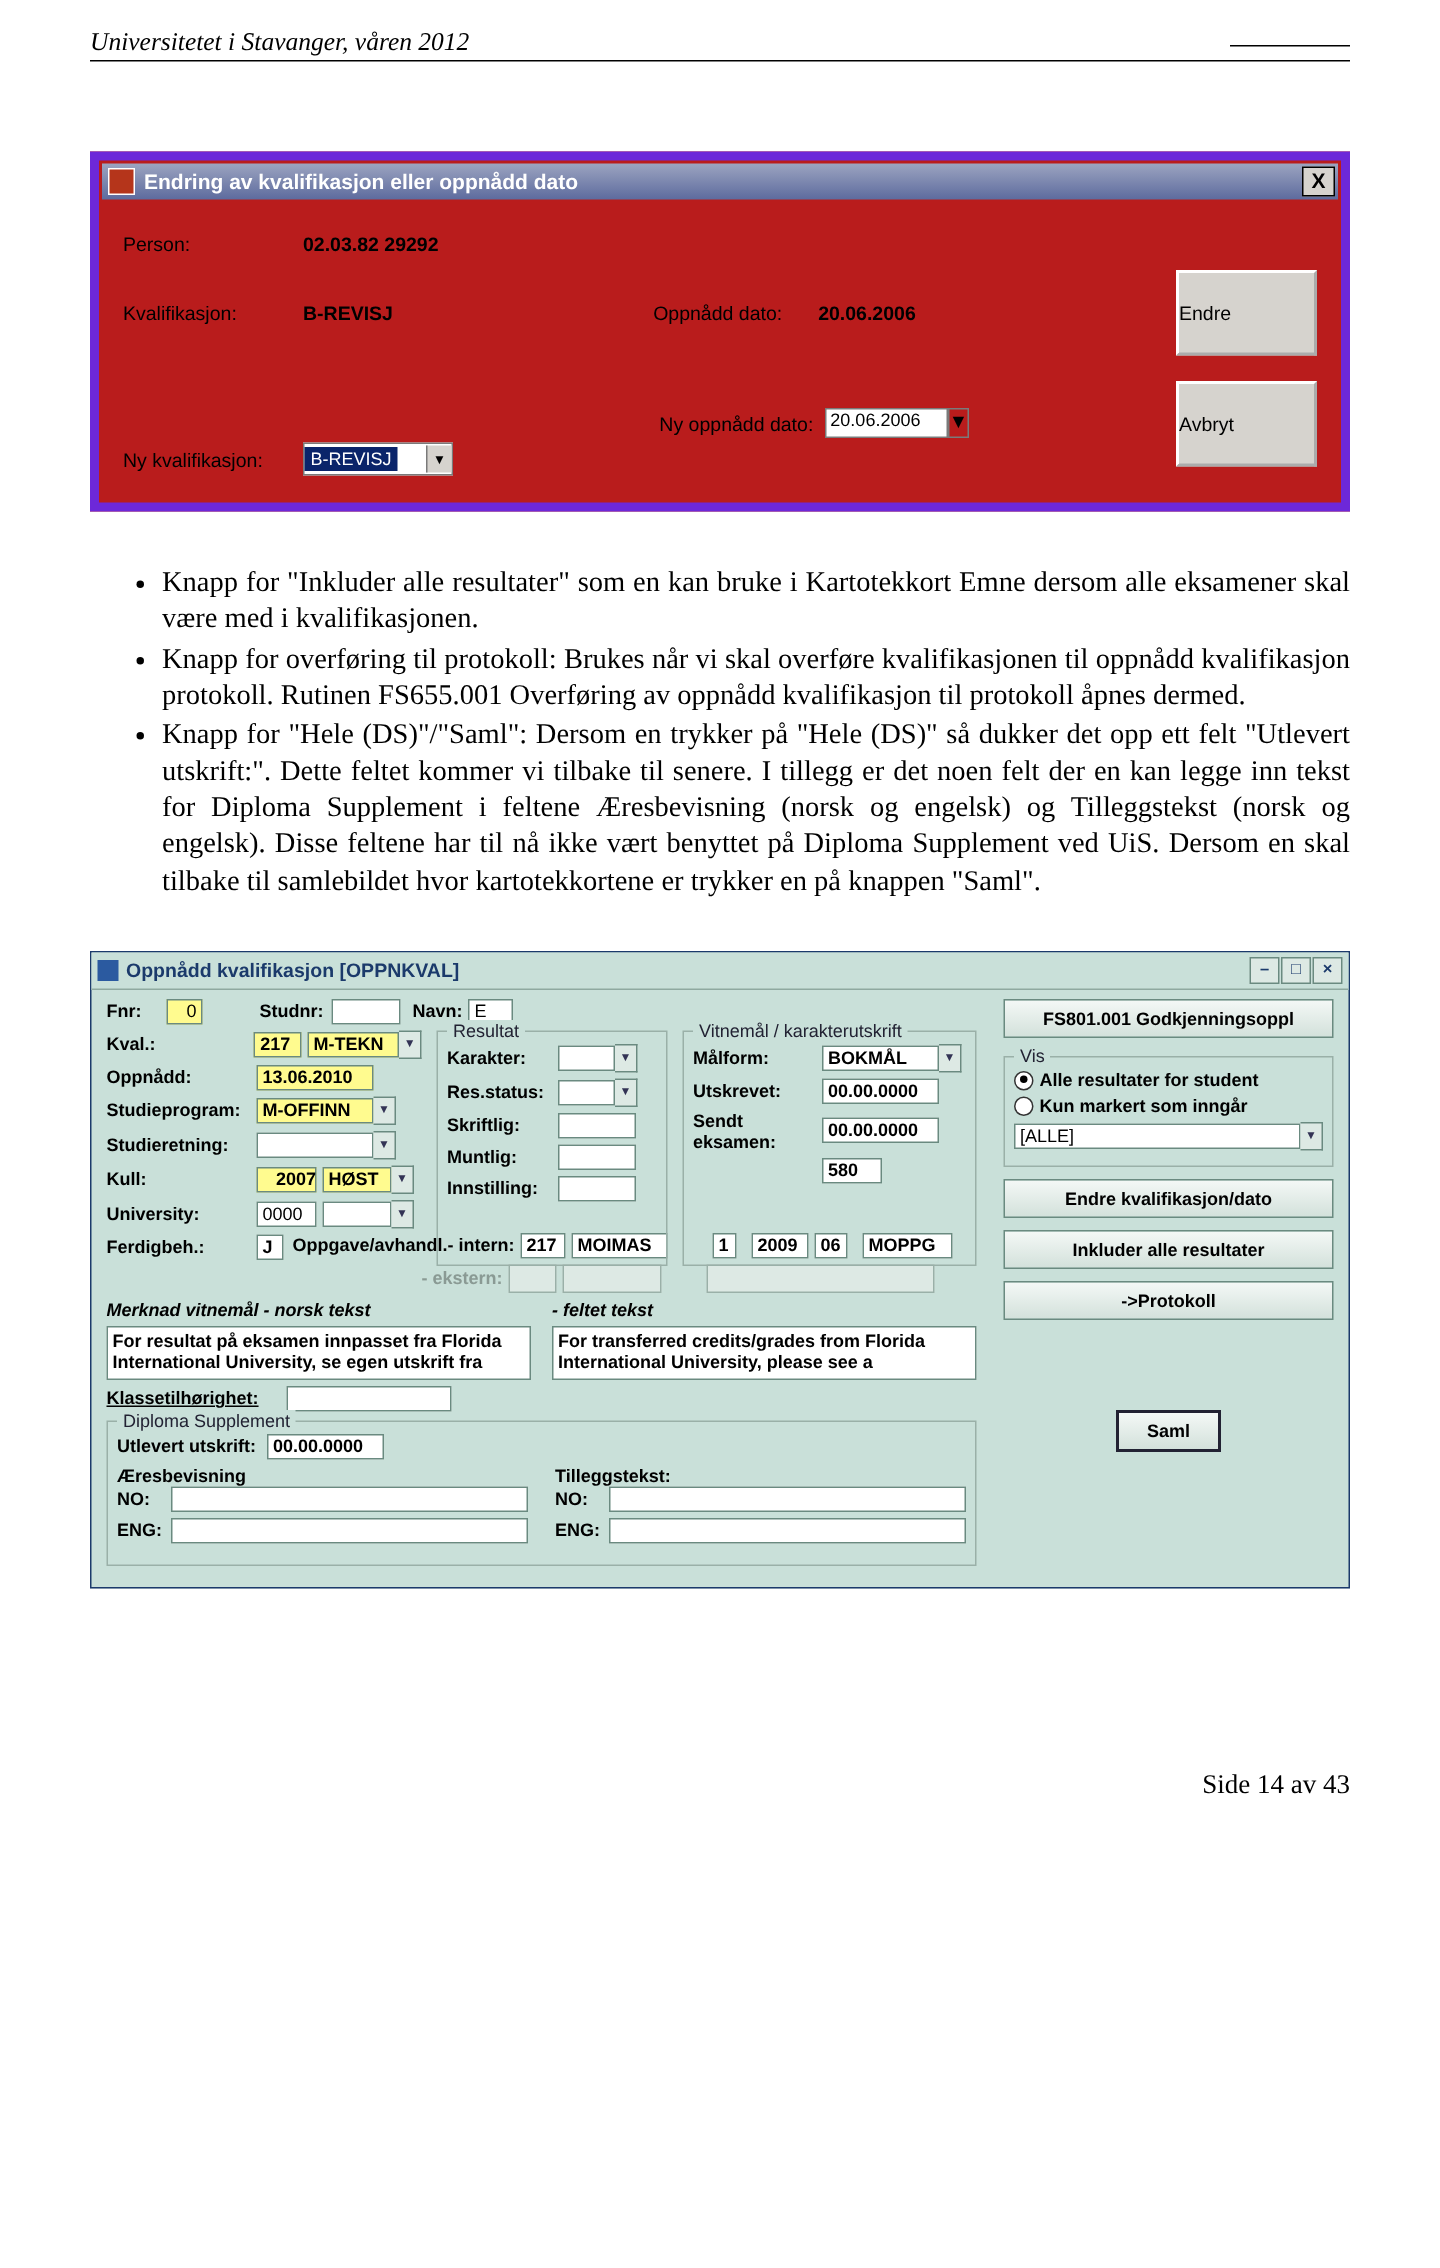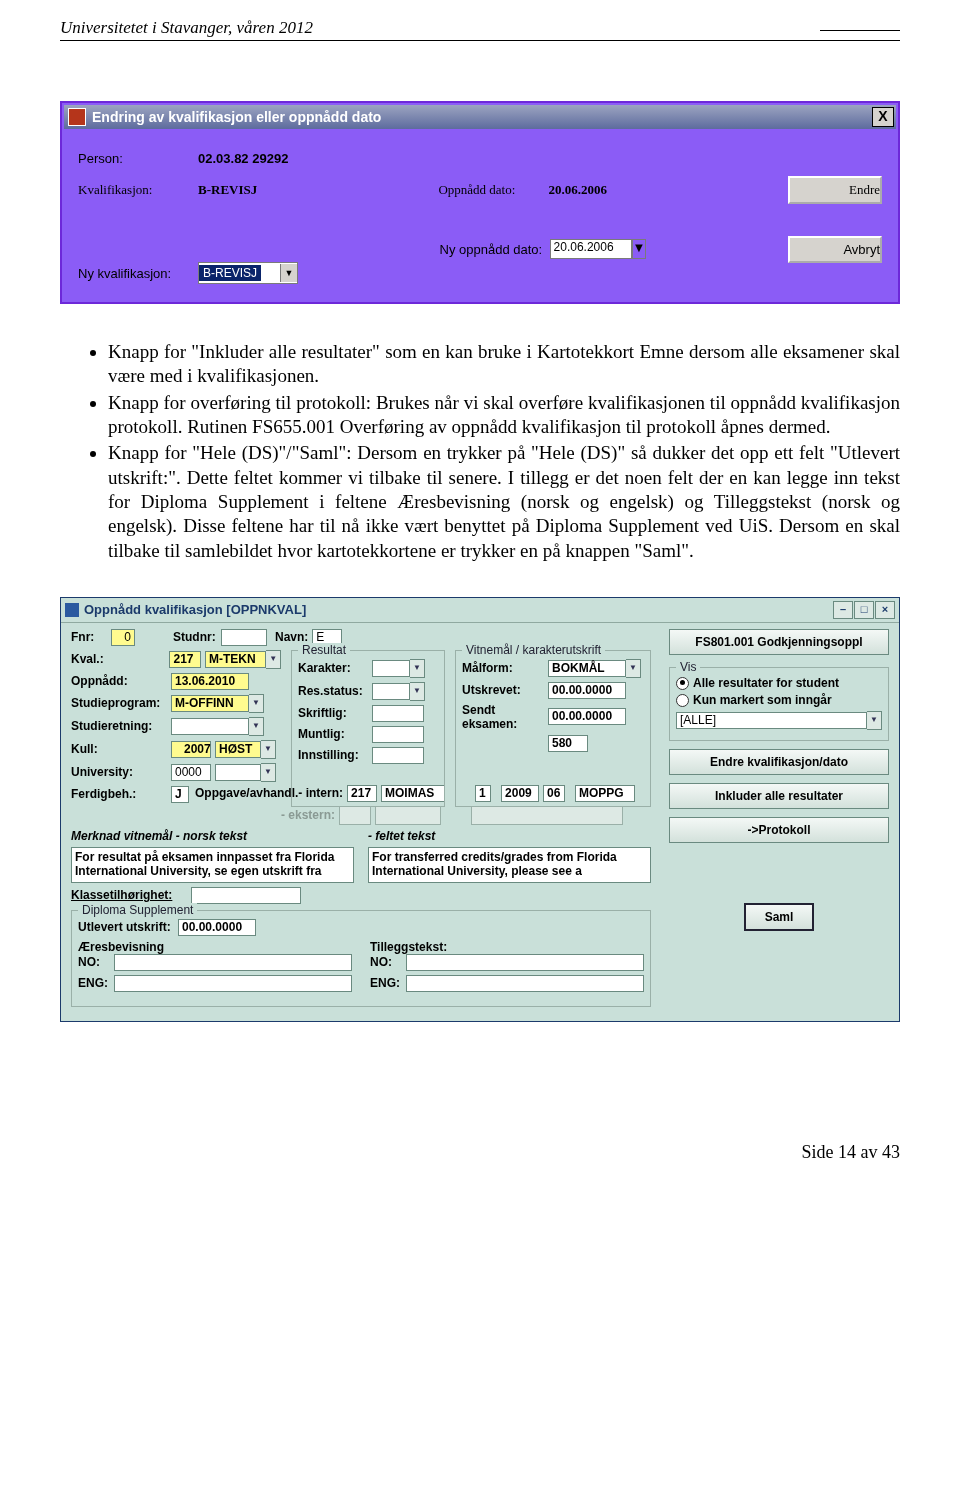--- a/index.html
+++ b/index.html
@@ -1,29 +1,29 @@
 <!DOCTYPE html>
 <html><head>
 <meta charset="utf-8">
 <style>
   body { margin:0; font-family:"Times New Roman",serif; background:#fff; color:#000; }
   .page { width:960px; margin:0 auto; padding:0 60px 40px 60px; box-sizing:border-box; }
   .hdr { display:flex; justify-content:space-between; font-style:italic; border-bottom:1px solid #000; padding:18px 0 2px 0; font-size:17px; }
   .hdr .line { width:80px; border-bottom:1px solid #000; height:12px; }
   
-  .dlg1 { margin-top:60px; border:2px solid #6d28d9; padding:2px; background:#8b5cf6; font-family:Tahoma,Arial,sans-serif; font-size:13px; }
+  .dlg1 { margin-top:60px; border:6px solid #6d28d9; padding:2px; background:#b91c1c; font-family:Tahoma,Arial,sans-serif; font-size:13px; }
   .titlebar { background:linear-gradient(#9ca4c0,#5d6b9e); color:#fff; display:flex; align-items:center; padding:2px 2px 2px 4px; font-weight:bold; font-size:14px; }
   .titlebar .ti { width:16px;height:16px; background:#b5351b; margin-right:6px; border:1px solid #fff; }
   .titlebar .sp { flex:1; }
   .closebtn { width:20px;height:18px; background:#d6d3ce; border:1px solid #000; text-align:center; font-weight:bold; font-family:Arial; line-height:16px; color:#000; font-size:14px;}
   .d1body { padding:12px 14px 16px 14px; }
   .d1row { display:flex; align-items:center; margin-top:10px; }
   .d1lbl { width:120px; }
   .d1val { font-weight:bold; }
-  .winbtn { background:#d6d3ce; border:2px outset #fff; padding:4px 0; width:90px; text-align:right; font-size:13px;}
+  .winbtn { background:#d6d3ce; border:2px outset #fff; padding:19px 0; width:90px; text-align:left; font-size:13px;}
   .combo { display:flex; align-items:center; border:1px solid #7a7a7a; background:#fff; height:20px; }
   .combo .sel { background:#0a246a; color:#fff; padding:1px 4px; font-weight:normal; font-size:12px;}
   .combo .arr { width:16px; height:18px; background:#d6d3ce; border-left:1px solid #7a7a7a; text-align:center; font-size:9px; line-height:18px;}
   .txtbox { border:1px solid #7a7a7a; background:#fff; height:18px; padding:0 3px; font-size:12px; display:inline-block;}
   
   .body { margin-top:36px; font-size:19px; line-height:1.28; }
   .body ul { margin:0; padding-left:48px; }
   .body li { margin-bottom:2px; text-align:justify; }
   
   .dlg2 { margin-top:34px; border:1px solid #1b3a6b; background:#c9e0d9; font-family:Tahoma,Arial,sans-serif; font-size:12px; padding-bottom:14px;}
@@ -62,21 +62,21 @@
       <div class="ti"></div>
       <span>Endring av kvalifikasjon eller oppnådd dato</span>
       <span class="sp"></span>
       <div class="closebtn">X</div>
     </div>
     <div class="d1body">
       <div class="d1row">
         <span class="d1lbl">Person:</span>
         <span class="d1val">02.03.82 29292</span>
       </div>
-      <div class="d1row" style="justify-content:space-between;font-family:Liberation Serif, serif;">
+      <div class="d1row" style="justify-content:space-between;">
         <div style="display:flex;align-items:center;">
           <span class="d1lbl">Kvalifikasjon:</span>
           <span class="d1val">B-REVISJ</span>
         </div>
         <div style="display:flex;align-items:center;">
           <span style="width:110px;">Oppnådd dato:</span>
           <span class="d1val">20.06.2006</span>
         </div>
         <div class="winbtn">Endre</div>
       </div>

